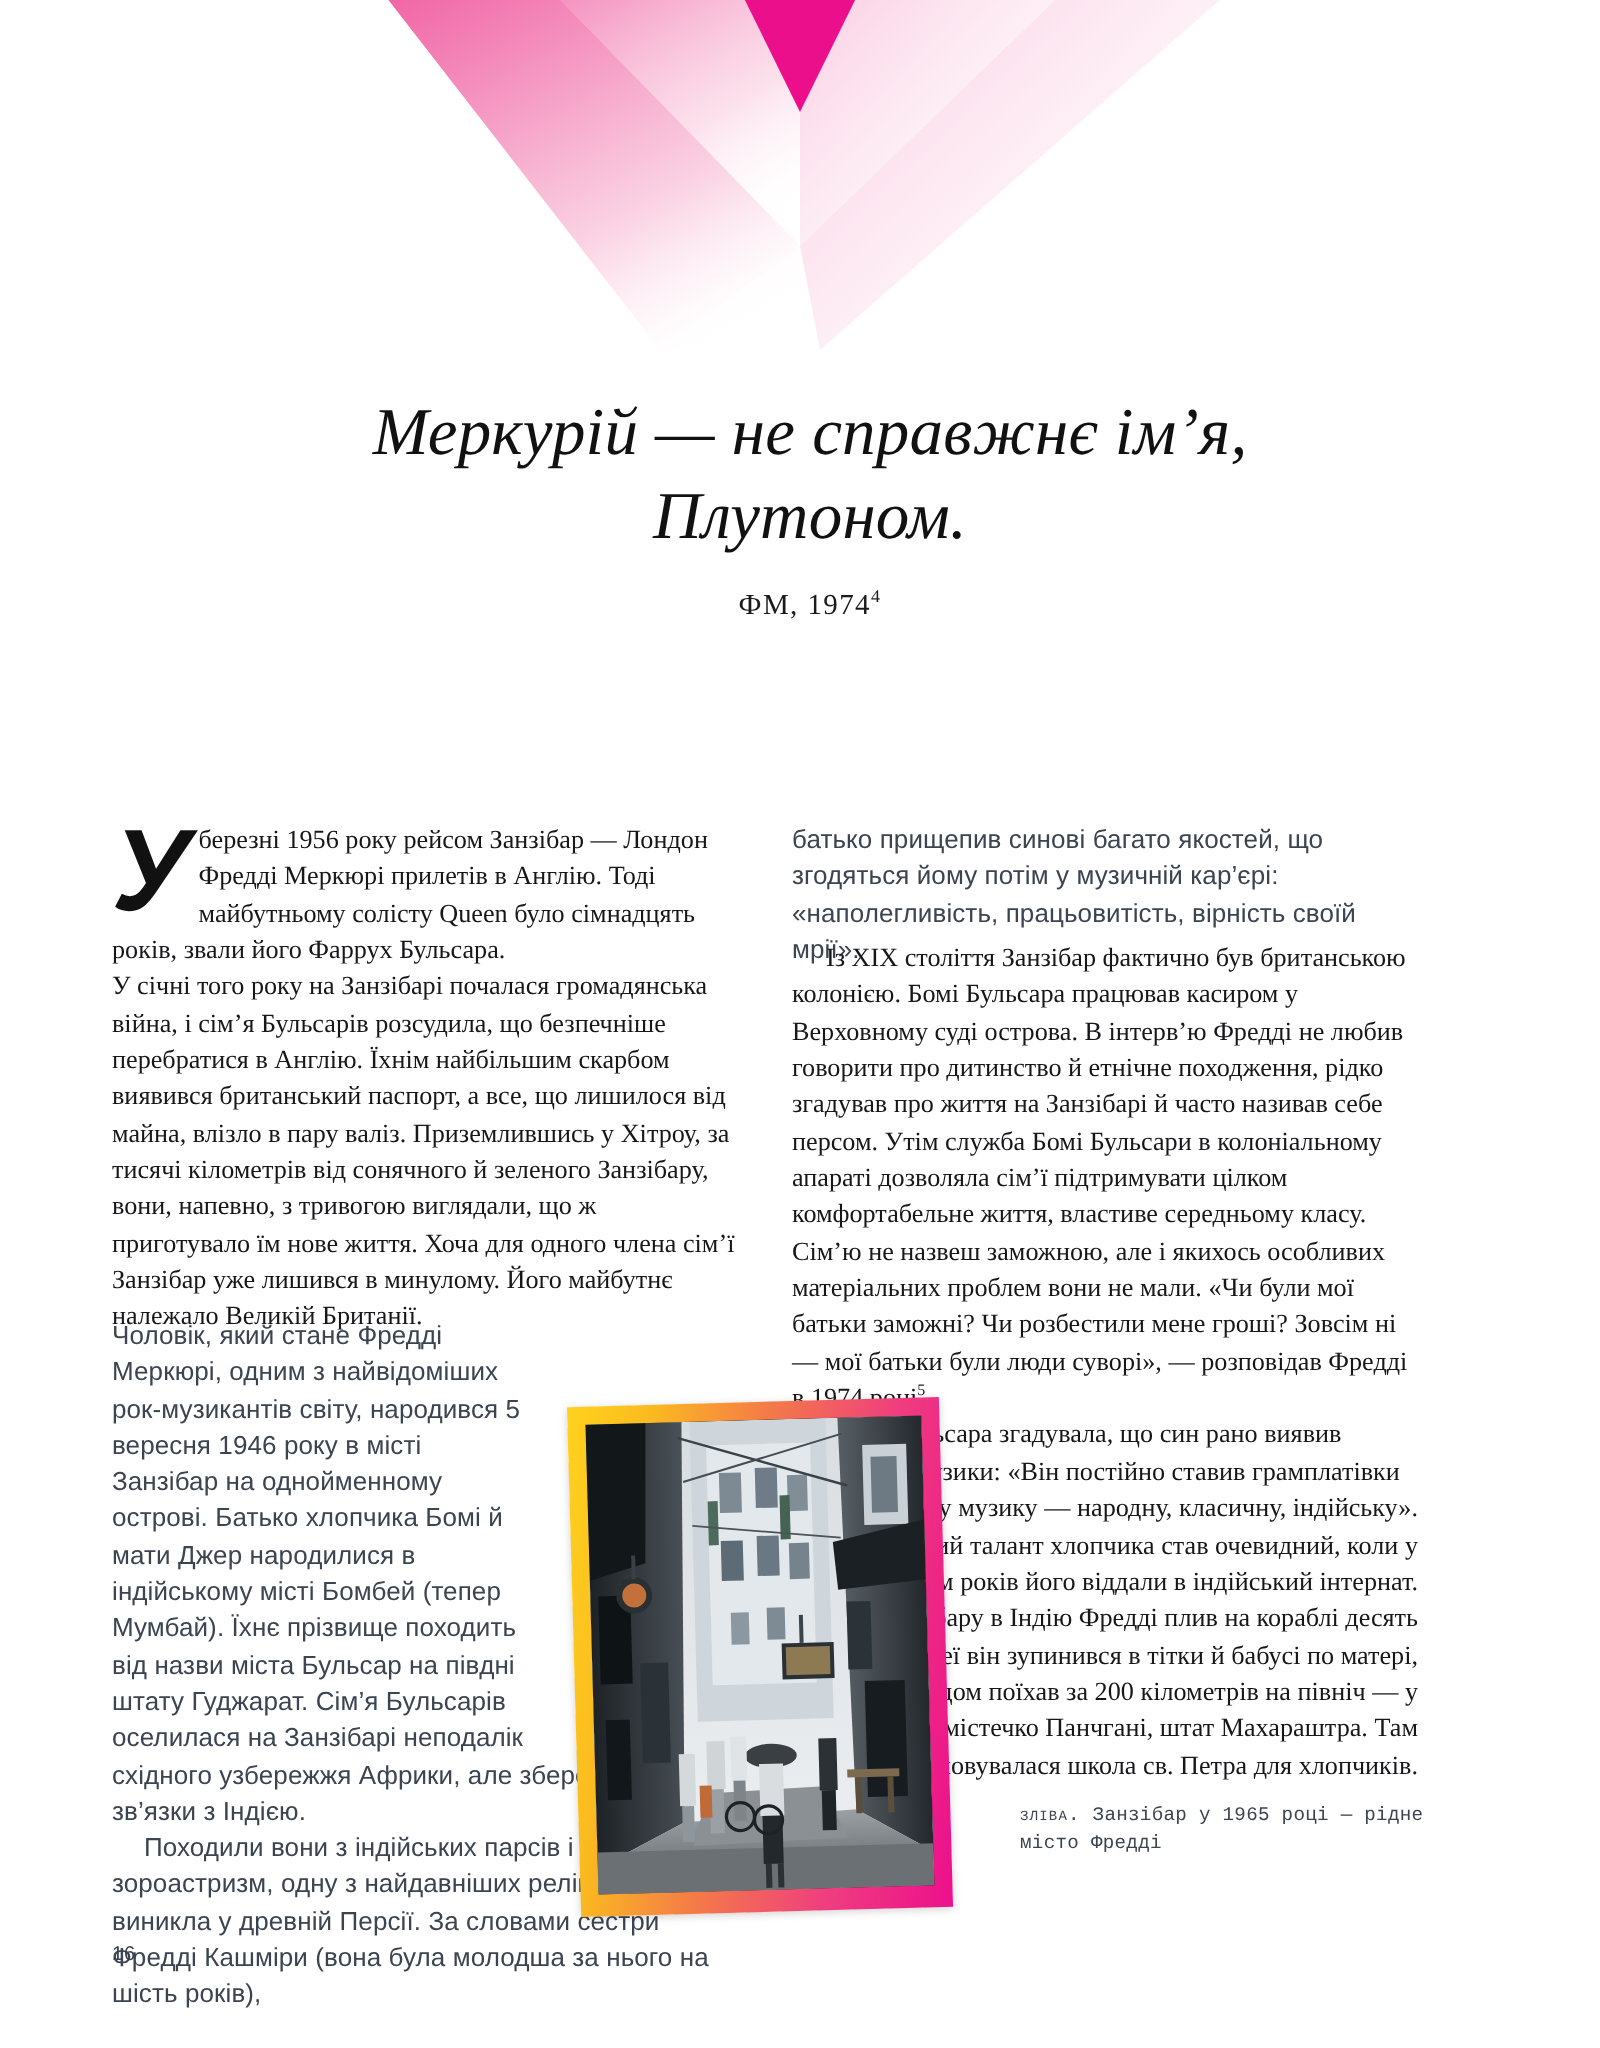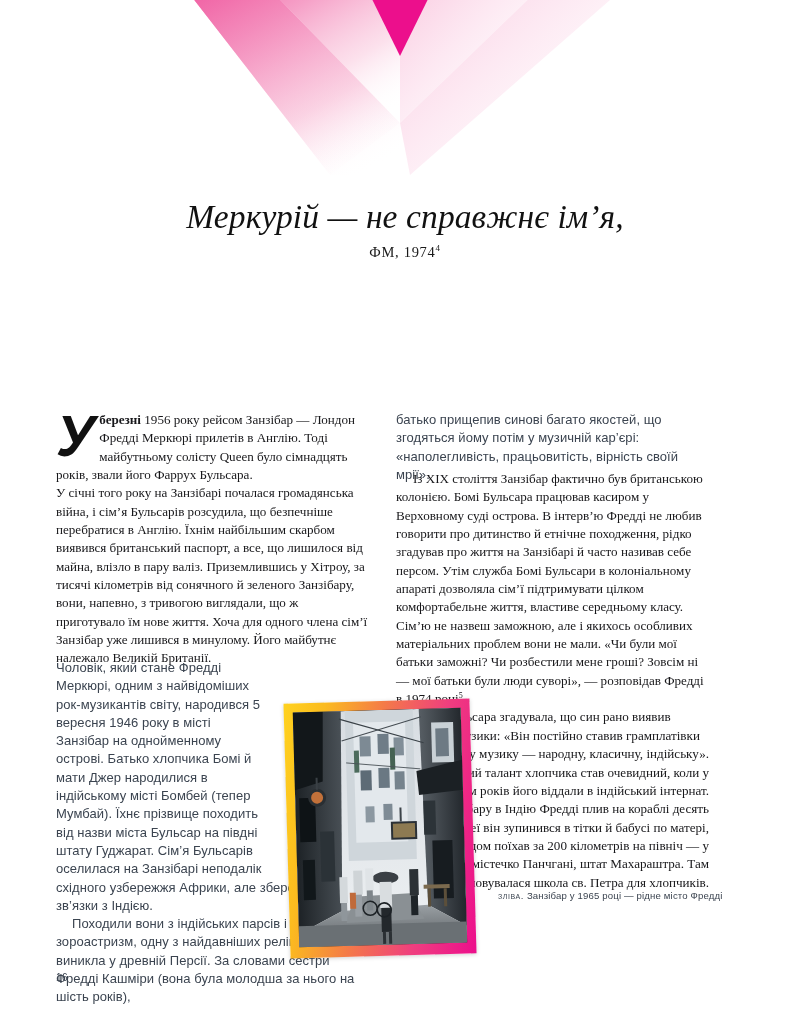--- a/index.html
+++ b/index.html
@@ -41,21 +41,21 @@
     font-family: "Liberation Serif", "DejaVu Serif", serif;
     font-style: italic;
     font-size: 33.5px;
     line-height: 1.24;
     letter-spacing: 0.1px;
     color: #111111;
     margin: 0;
     font-weight: 400;
   }
   .quote-attr {
-    margin: 6px 0 0 0;
+    margin: 16px 0 0 0;
     font-family: "Liberation Serif", "DejaVu Serif", serif;
     font-size: 14.5px;
     letter-spacing: 0.7px;
     color: #1a1a1a;
   }
   .quote-attr sup {
     font-size: 9px;
     vertical-align: super;
     line-height: 0;
   }
@@ -93,21 +93,21 @@
     font-family: "Liberation Sans", "DejaVu Sans", sans-serif;
     font-weight: 700;
     font-size: 58px;
     line-height: 46px;
     padding: 2px 5px 0 0;
     color: #111;
     font-style: italic;
     letter-spacing: -1px;
   }
   .lead-bold {
-    font-weight: 700;
+    font-weight: 400;
   }
 
   
   .sans-block {
     position: absolute;
     top: 659px;
     left: 56px;
     width: 313px;
   }
   .sans-p {
@@ -168,21 +168,21 @@
     font-size: 9.6px;
     line-height: 14.2px;
     color: #3b4450;
     letter-spacing: 0.15px;
   }
   .caption .lbl {
     font-variant: small-caps;
     text-transform: lowercase;
     letter-spacing: 0.6px;
   }
-  .caption p { margin: 0; }
+  .caption p { margin: 12px; font-family: Liberation Mono, monospace; }
 
   
   .folio {
     position: absolute;
     left: 56px;
     top: 972px;
     font-family: "Liberation Sans", "DejaVu Sans", sans-serif;
     font-size: 10px;
     color: #3b4450;
     letter-spacing: 0.4px;
@@ -216,20 +216,21 @@
 
       <polygon points="400,123 600,-70 690,-70 410,175" fill="url(#gFadeRight)"></polygon>
       <polygon points="400,123 400,-70 600,-70" fill="url(#gFadeRight)"></polygon>
 
       <polygon points="338,-70 400,56 462,-70" fill="#ec0f8c"></polygon>
     </svg>
   </div>
 
   <div class="quote-block">
     <p class="quote-text">Меркурій — не справжнє ім’я,</p>
+    <p class="quote-text">Плутоном.</p>
     <p class="quote-attr"><span>ФМ, 1974</span><sup>4</sup></p>
   </div>
 
   <div class="col col-left">
     <p class="dropcap-p"><span class="dropcap">У</span><span class="lead-bold">березні</span><span> 1956 року рейсом Занзібар — Лондон Фредді Меркюрі прилетів в Англію. Тоді майбутньому солісту Queen було сімнадцять років, звали його Фаррух Бульсара.</span></p>
     <p class="serif-p" style="text-indent:0">У січні того року на Занзібарі почалася громадянська війна, і сім’я Бульсарів розсудила, що безпечніше перебратися в Англію. Їхнім найбільшим скарбом виявився британський паспорт, а все, що лишилося від майна, влізло в пару валіз. Приземлившись у Хітроу, за тисячі кілометрів від сонячного й зеленого Занзібару, вони, напевно, з тривогою виглядали, що ж приготувало їм нове життя. Хоча для одного члена сім’ї Занзібар уже лишився в минулому. Його майбутнє належало Великій Британії.</p>
   </div>
 
   <div class="sans-block">
     <p class="sans-p"><span class="left-photo-spacer"></span><span>Чоловік, який стане Фредді Меркюрі, одним з найвідоміших рок-музикантів світу, народився 5 вересня 1946 року в місті Занзібар на однойменному острові. Батько хлопчика Бомі й мати Джер народилися в індійському місті Бомбей (тепер Мумбай). Їхнє прізвище походить від назви міста Бульсар на півдні штату Гуджарат. Сім’я Бульсарів оселилася на Занзібарі неподалік східного узбережжя Африки, але зберегла родинні зв’язки з Індією.</span></p>

